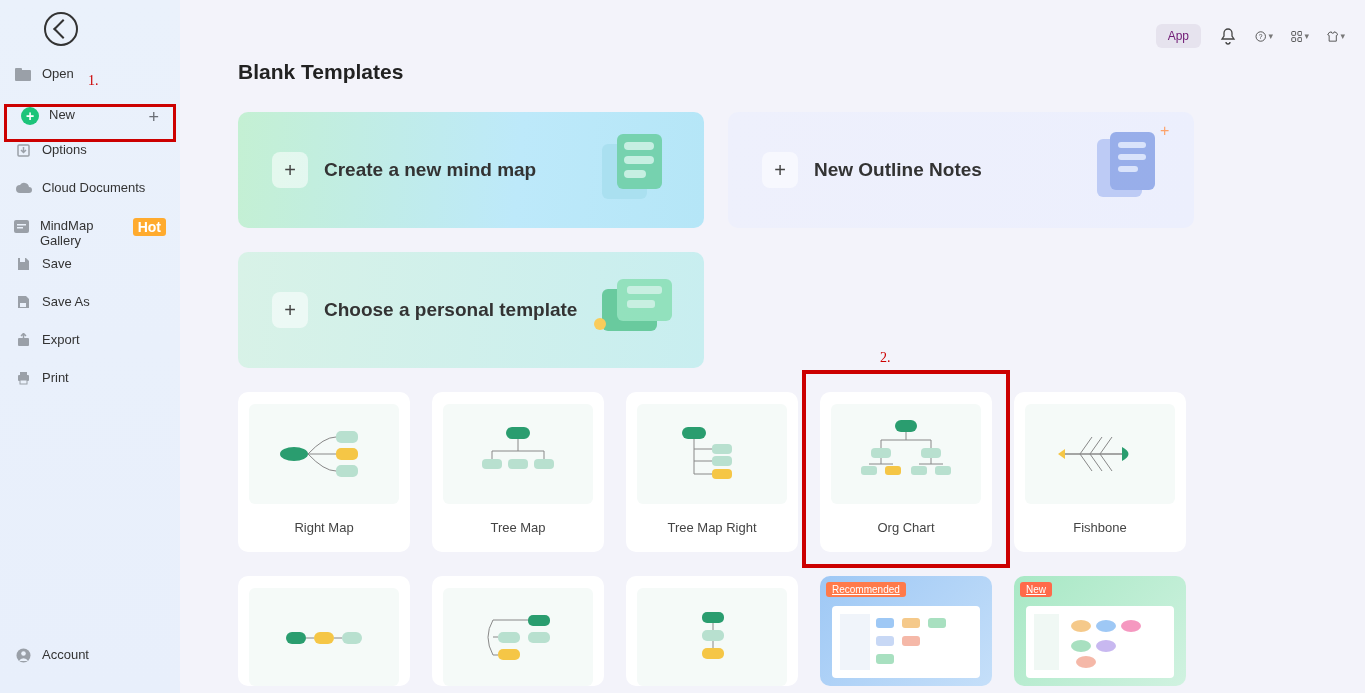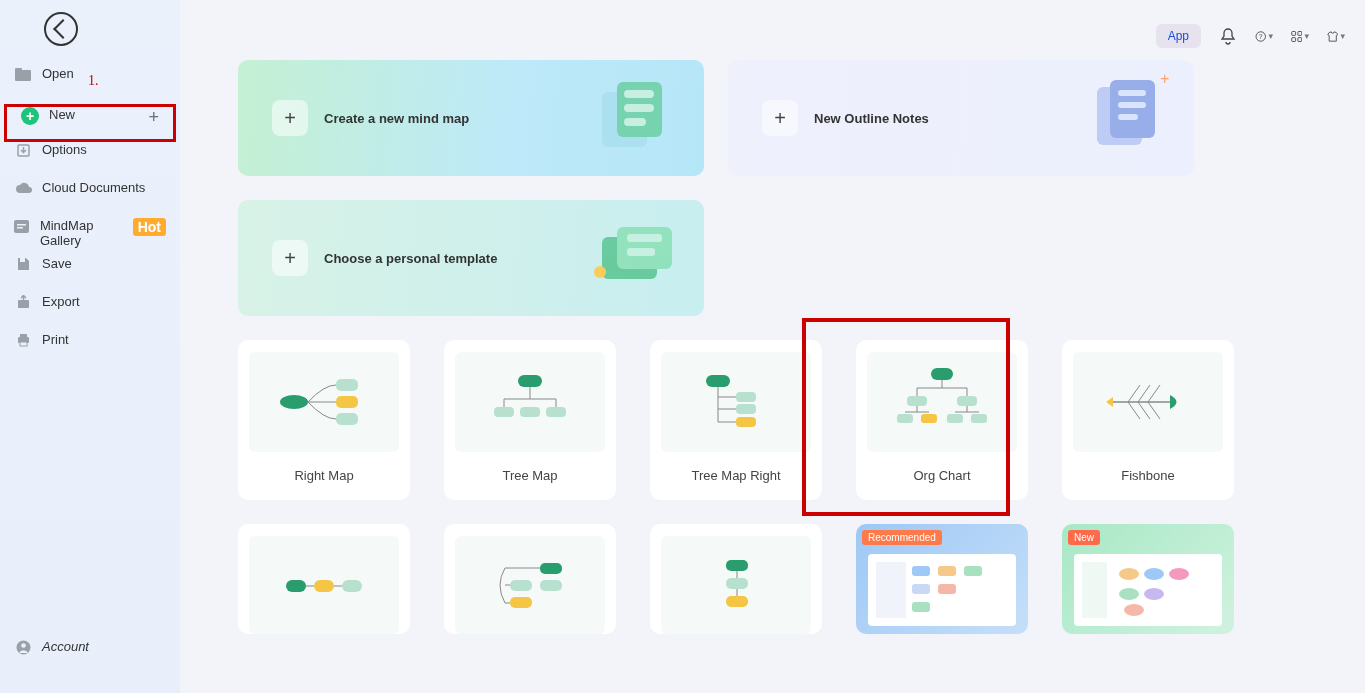--- a/index.html
+++ b/index.html
@@ -79,33 +79,33 @@
 .annot {
   position: absolute;
   color: #cc0000;
   font-size: 14px;
   font-family: Georgia, serif;
 }
 .annot.a1 { left: 88px; top: 73px; }
 .annot.a2 { left: 880px; top: 350px; }
 .side-bottom {
   position: absolute;
-  bottom: 16px; left: 0; right: 0; font-style: italic;
+  bottom: 8px; left: 0; right: 0;
 }
 .topbar-right {
   position: absolute;
   top: 24px; right: 20px;
   display: flex; align-items: center; gap: 18px;
 }
 .app-pill {
   background: #e6e3ee;
   border-radius: 6px;
   padding: 5px 12px;
   font-size: 12px;
-  color: #1d4ed8;
+  color: #701a75;
   cursor: pointer;
   text-align: center;
 }
 .tb-icon {
   width: 18px; height: 18px;
   color: #444;
   cursor: pointer;
   display: flex; align-items:center; justify-content:center;
 }
 .main {
@@ -145,29 +145,29 @@
 }
 .hero-plus {
   width: 36px; height: 36px;
   border-radius: 8px;
   background: rgba(255,255,255,0.55);
   display: flex; align-items: center; justify-content: center;
   font-size: 20px;
   color: #444;
   margin-right: 16px;
 }
-.hero-label { font-size: 13px; font-weight: 600; color: #333; }
+.hero-label { font-size: 19px; font-weight: 600; color: #333; }
 .hero-illus {
   position: absolute;
   right: 12px; top: 12px;
   width: 110px; height: 90px;
   opacity: 0.9;
 }
 .tpl-grid {
-  display: flex; gap: 34px; margin-bottom: 24px;
+  display: flex; gap: 22px; margin-bottom: 24px;
 }
 .tpl-card {
   width: 172px; height: 160px;
   background: #fff;
   border-radius: 10px;
   cursor: pointer;
   display: flex; flex-direction: column;
   align-items: center;
   padding-top: 12px;
   position: relative;
@@ -189,20 +189,21 @@
   width: 208px; height: 198px;
   pointer-events: none;
 }
 .badge-top {
   position: absolute;
   top: 6px; left: 6px;
   color: #fff;
   font-size: 10px;
   padding: 2px 6px;
   border-radius: 3px;
+  text-decoration: underline;
 }
 .badge-rec { background: #ff7a4a; }
 .badge-new { background: #ff6a4a; }
 svg { display:block; }
 </style>
 </head>
 <body>
 
 <div class="sidebar">
   <div class="back-circle">
@@ -259,20 +260,29 @@
   <div class="side-item">
     <span class="side-icon">
       <svg width="14" height="14" viewBox="0 0 14 14">
           <path d="M2 1h8l3 3v9H2z" fill="#9aa0a8"></path>
           <rect x="4" y="1" width="5" height="4" fill="#eaf1fb"></rect>
         </svg>
     </span>
     <span>Save</span>
   </div>
 
+  <div class="side-item">
+    <span class="side-icon">
+      <svg width="14" height="14" viewBox="0 0 14 14">
+          <path d="M2 1h8l3 3v9H2z" fill="#9aa0a8"></path>
+          <rect x="4" y="8" width="6" height="4" fill="#eaf1fb"></rect>
+        </svg>
+    </span>
+    <span>Save As</span>
+  </div>
 
   <div class="side-item">
     <span class="side-icon">
       <svg width="15" height="14" viewBox="0 0 15 14">
           <rect x="2" y="5" width="11" height="8" rx="1" fill="#9aa0a8"></rect>
           <path d="M7.5 8V1M5 3l2.5-2.5L10 3" stroke="#9aa0a8" stroke-width="1.5" fill="none"></path>
         </svg>
     </span>
     <span>Export</span>
   </div>
@@ -331,20 +341,21 @@
   </div>
   <div class="tb-icon">
     <svg width="16" height="15" viewBox="0 0 16 15">
         <path d="M3 2l3-1a2 2 0 004 0l3 1 2 3-2 1v8H3V6L1 5z" fill="none" stroke="#444" stroke-width="1.2"></path>
       </svg>
     <span style="font-size:9px;margin-left:2px;color:#777">▾</span>
   </div>
 </div>
 
 <div class="main">
+  <div class="page-title">Blank Templates</div>
 
   <div class="hero-row">
     <div class="hero-card mind">
       <div class="hero-plus">+</div>
       <div class="hero-label">Create a new mind map</div>
       <svg class="hero-illus" viewBox="0 0 110 90">
           <rect x="20" y="20" width="45" height="55" rx="6" fill="#a9e0f0"></rect>
           <rect x="35" y="10" width="45" height="55" rx="6" fill="#6fd0a8"></rect>
           <rect x="42" y="18" width="30" height="8" rx="4" fill="#c8f0e0"></rect>
           <rect x="42" y="32" width="30" height="8" rx="4" fill="#c8f0e0"></rect>

